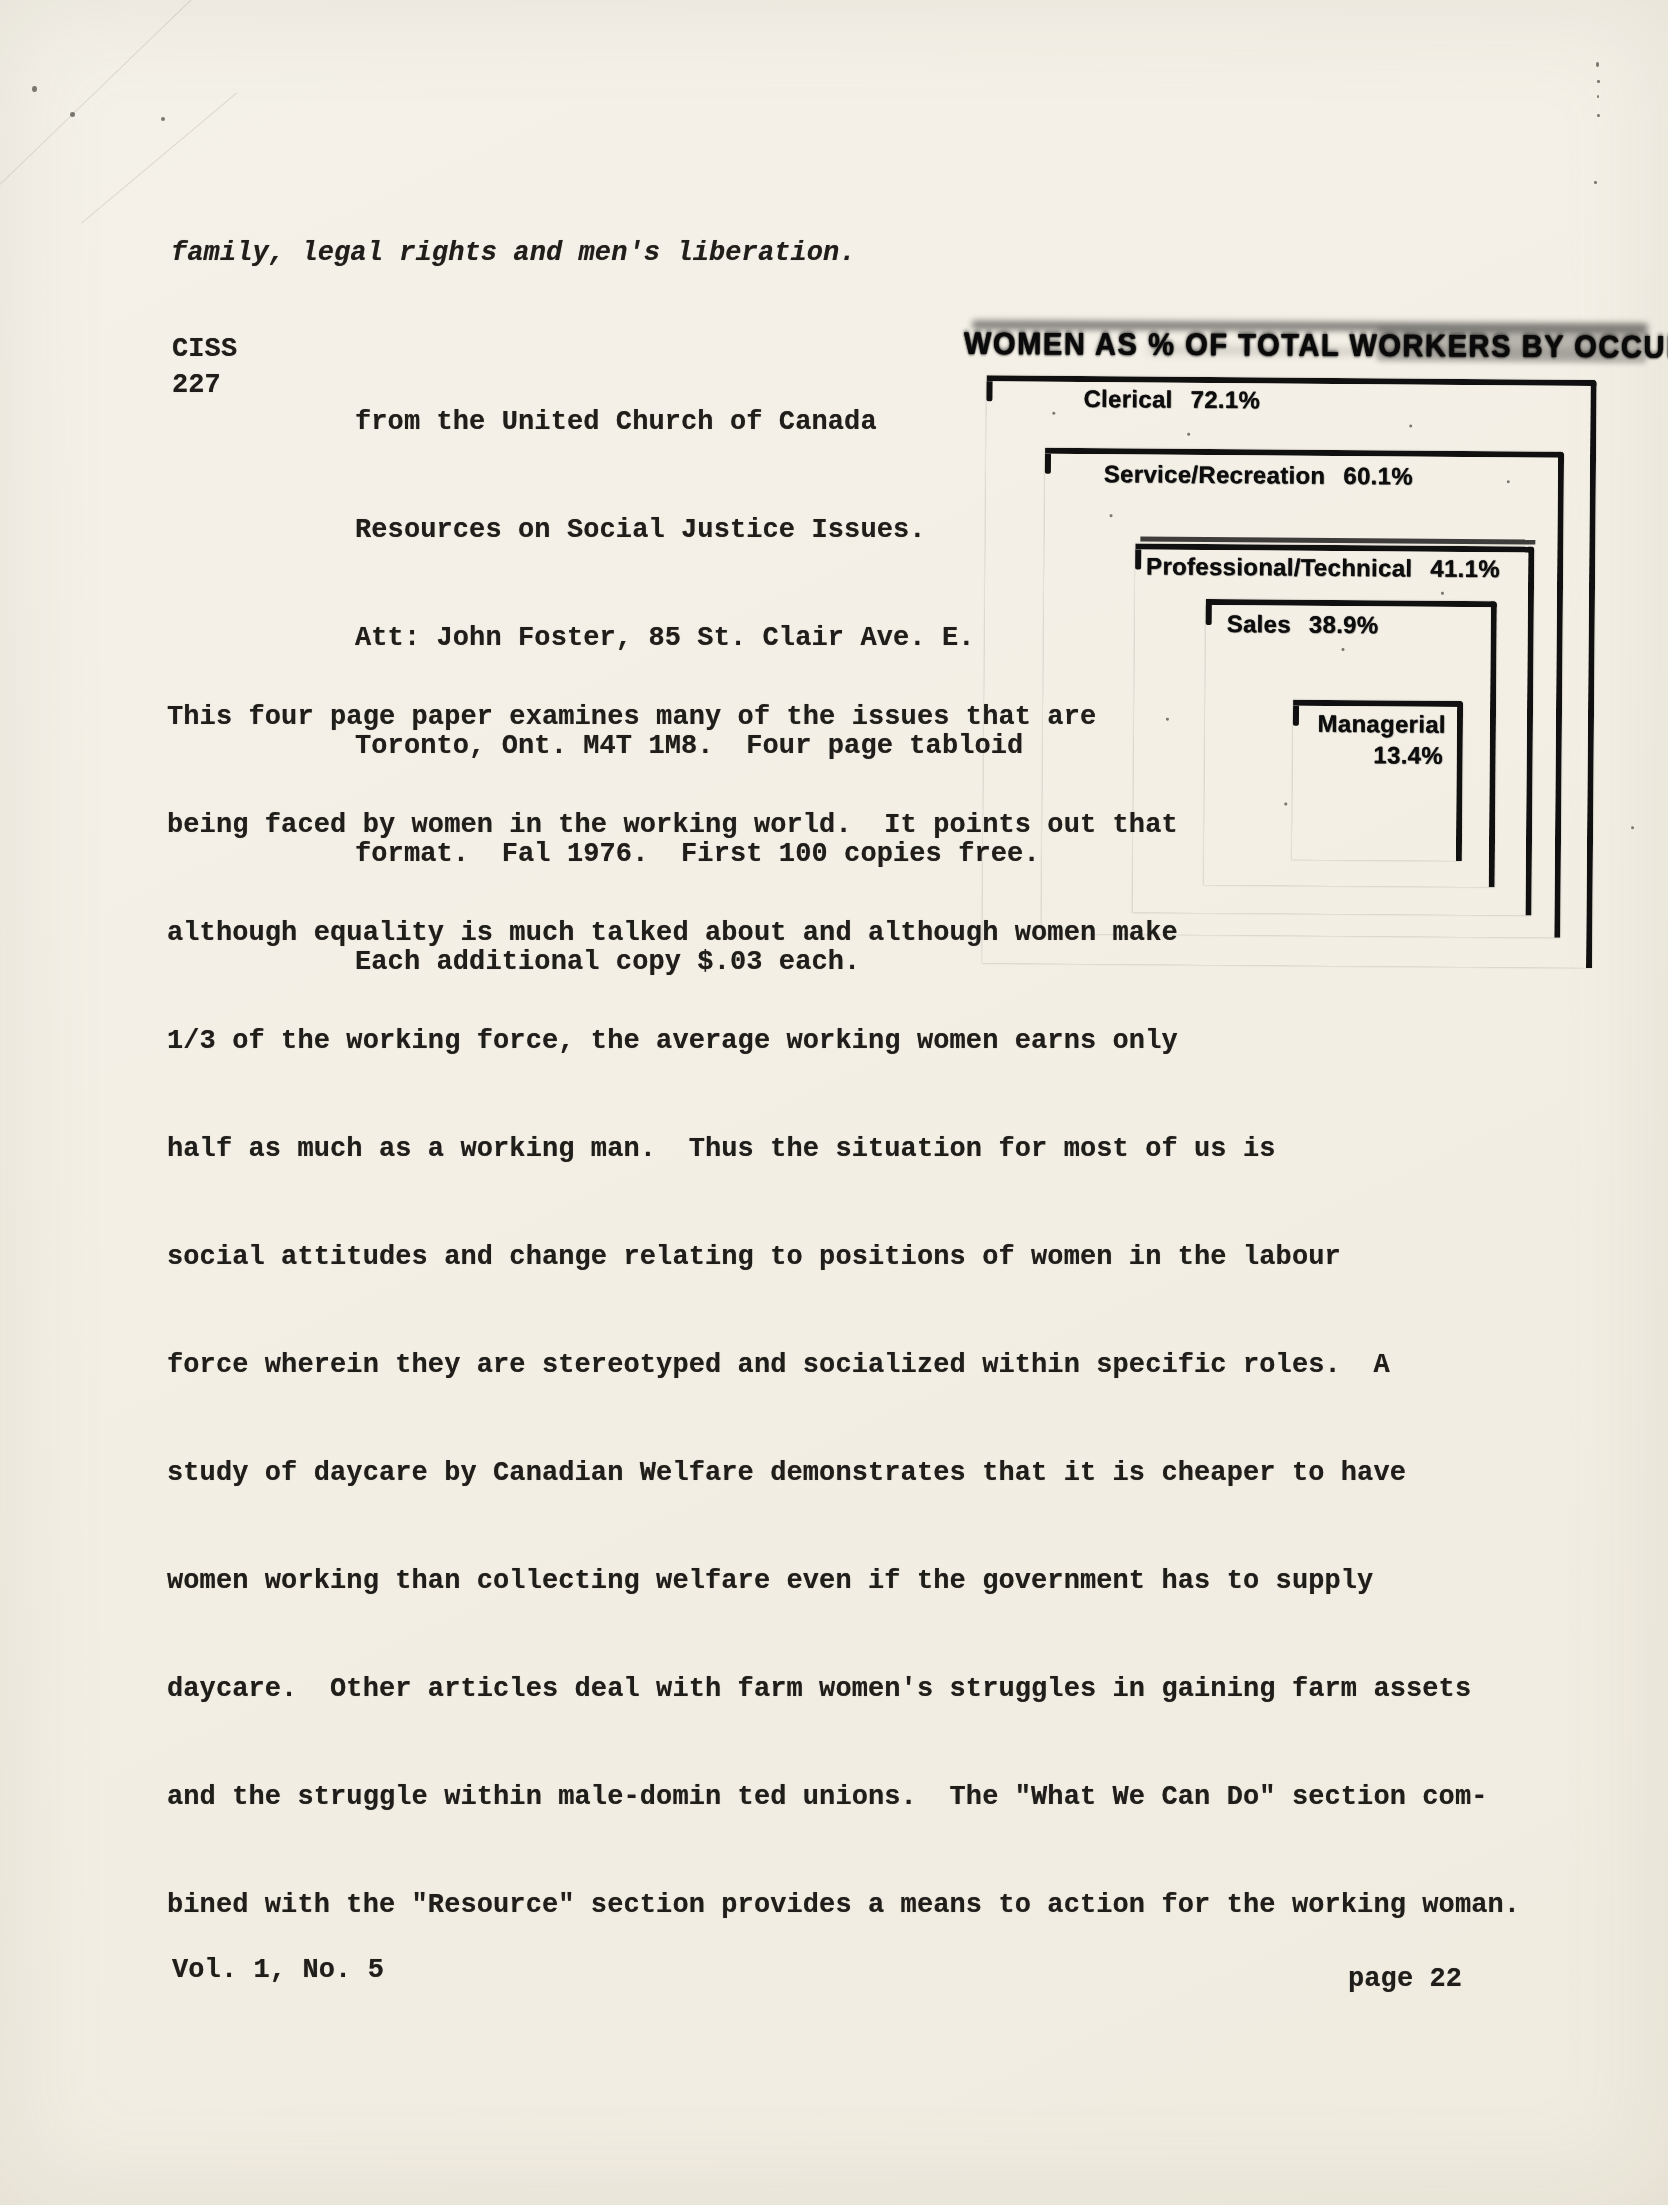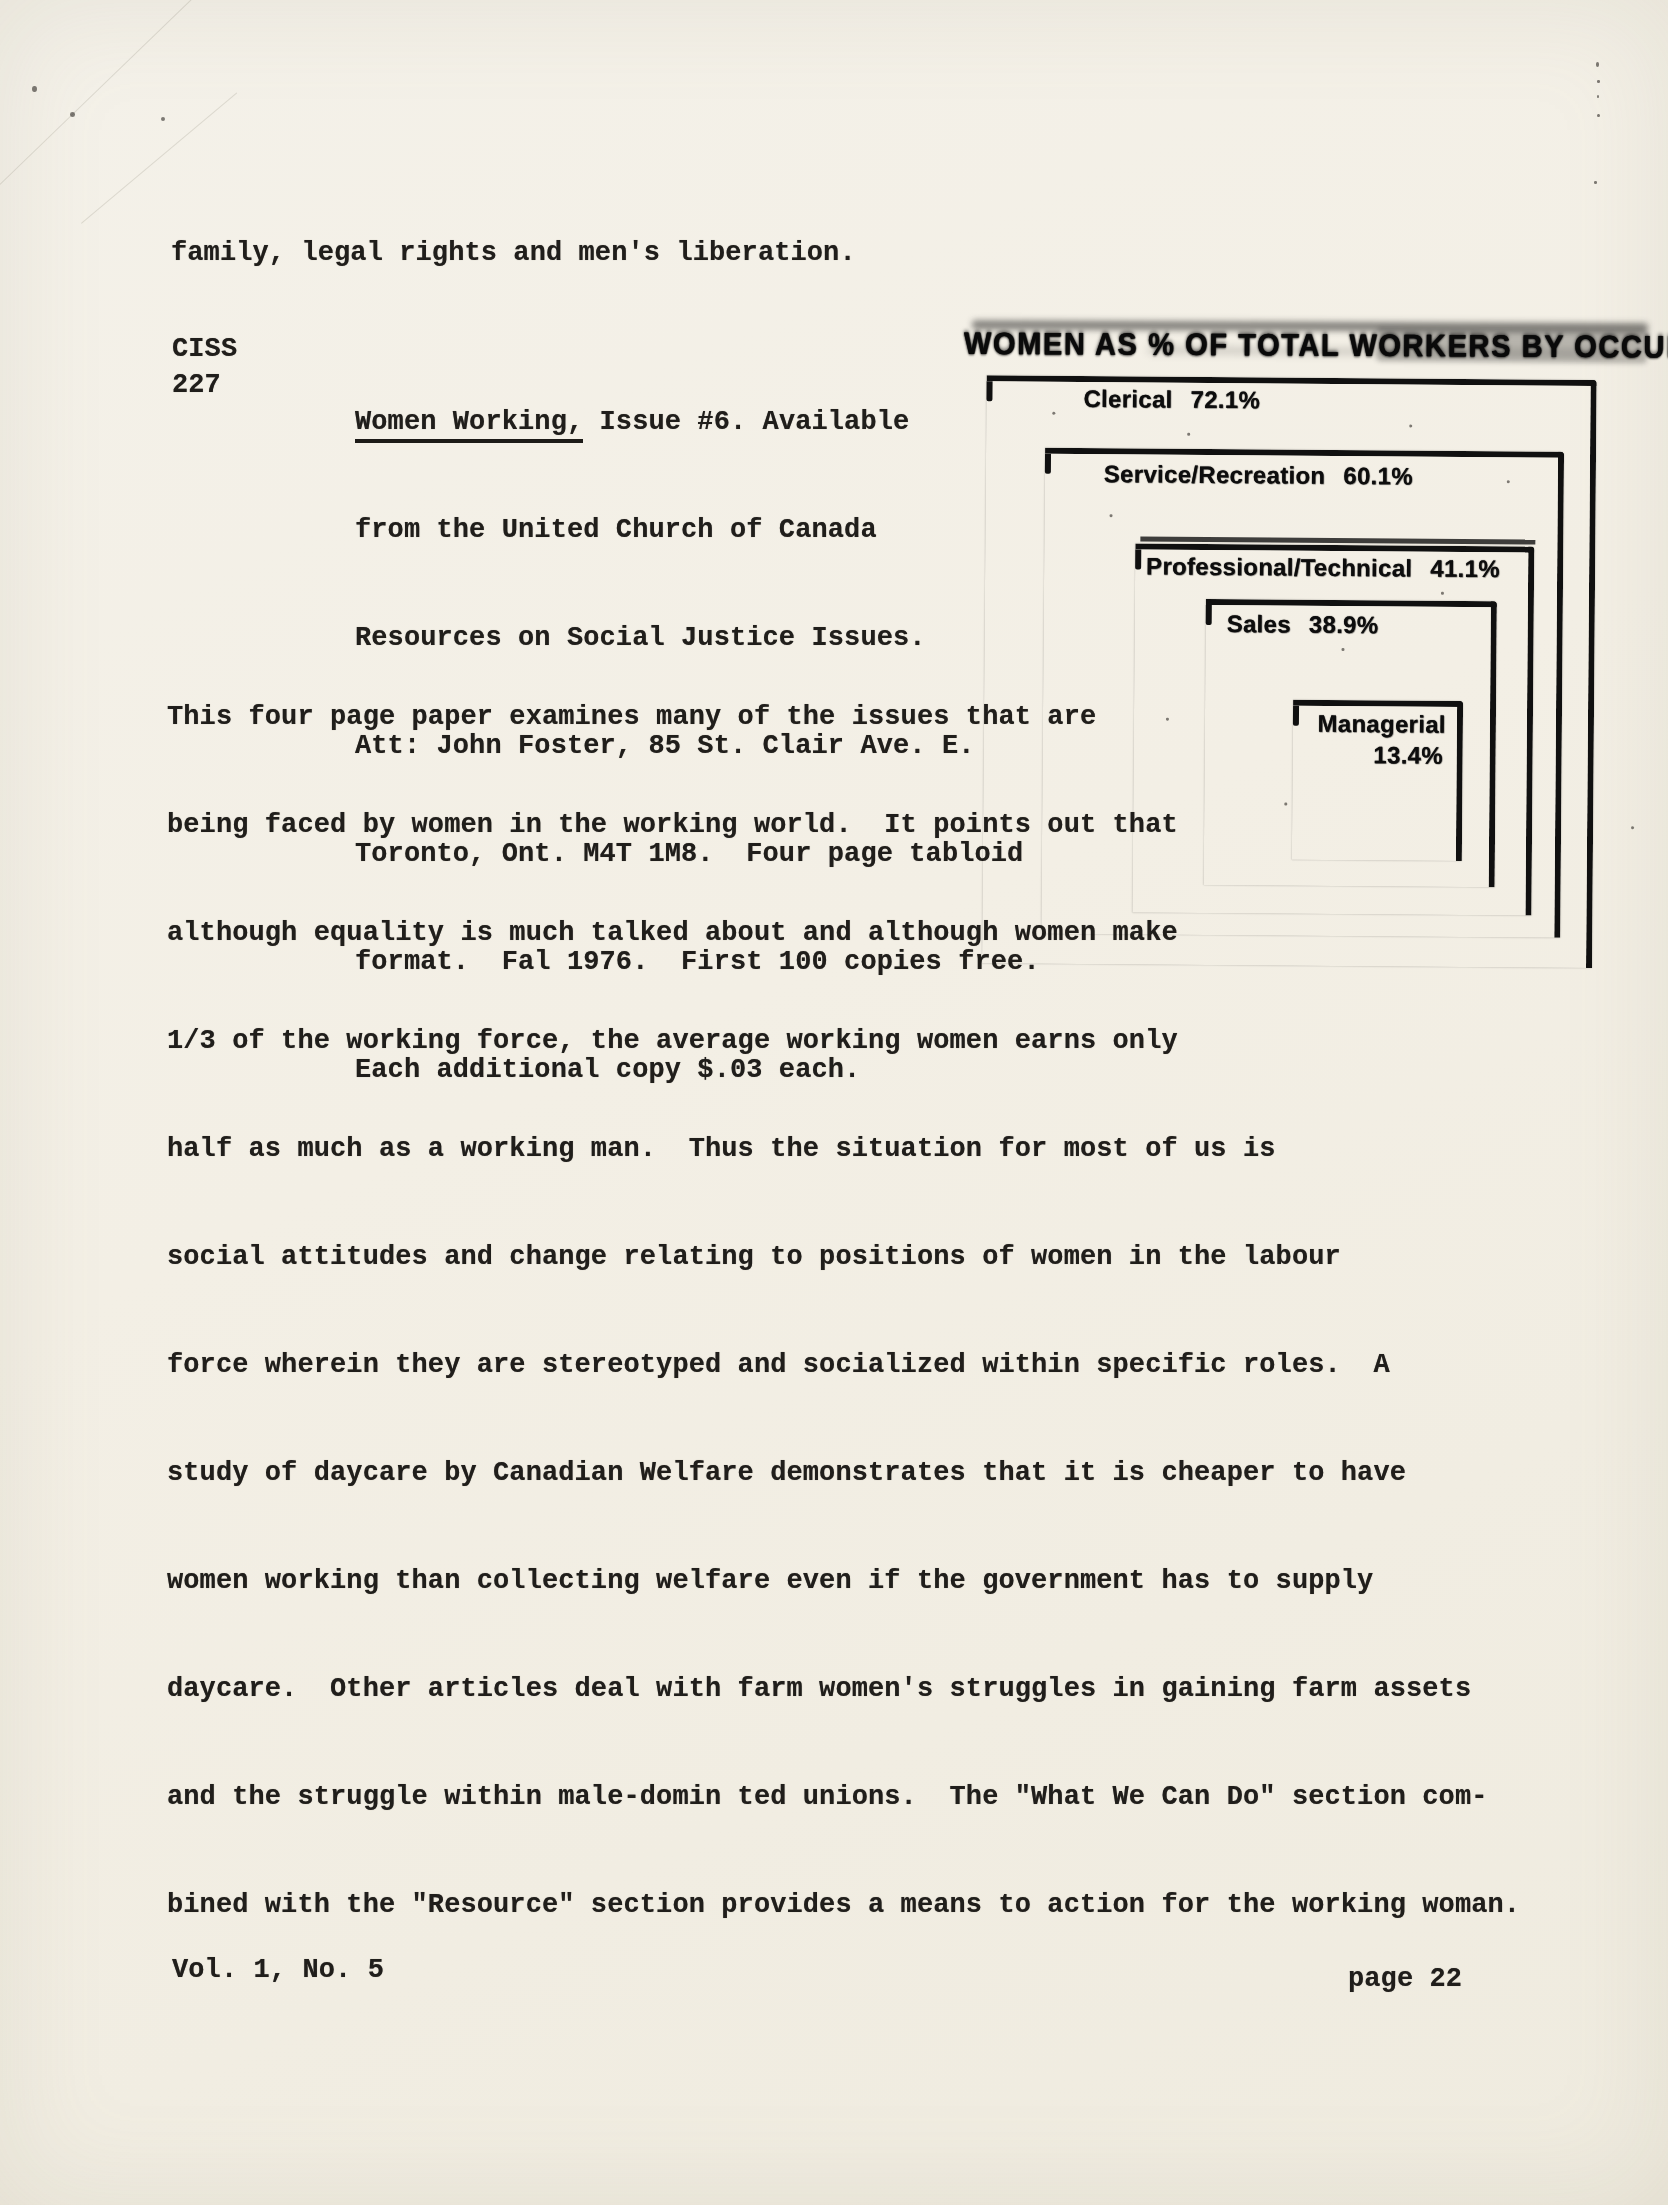--- a/index.html
+++ b/index.html
@@ -67,27 +67,26 @@
 <div class="crease crease2"></div>
 <div class="sp" style="left:32px;top:86px;width:4.7px;height:6px;"></div>
 <div class="sp" style="left:70px;top:112px;width:5.4px;height:4.7px;"></div>
 <div class="sp" style="left:161px;top:117px;width:4px;height:4px;"></div>
 <div class="sp" style="left:1596px;top:62px;width:3.4px;height:4.7px;"></div>
 <div class="sp" style="left:1597px;top:80px;width:2.7px;height:2.7px;"></div>
 <div class="sp" style="left:1597px;top:95px;width:2px;height:3.4px;"></div>
 <div class="sp" style="left:1597px;top:114px;width:2.7px;height:3.4px;"></div>
 <div class="sp" style="left:1594px;top:181px;width:2.7px;height:2.7px;"></div>
 
-<div class="tw" style="left:171px;top:235px;">family, legal rights and men's liberation.</div>
+<div class="tw" style="left:171px;top:235px;font-style:italic;">family, legal rights and men's liberation.</div>
 
 <div class="tw" style="left:172px;top:331px;">CISS</div>
 <div class="tw" style="left:172px;top:367px;text-align:right;">227</div>
 
 <div class="tw tw-block" style="left:355px;top:332px;">
-  <div><span class="u">Women Working,</span><span> Issue #6. Available</span></div>
   <div>from the United Church of Canada</div>
   <div>Resources on Social Justice Issues.</div>
   <div>Att: John Foster, 85 St. Clair Ave. E.</div>
   <div>Toronto, Ont. M4T 1M8.  Four page tabloid</div>
   <div>format.  Fal 1976.  First 100 copies free.</div>
   <div>Each additional copy $.03 each.</div>
 </div>
 
 <div class="tw tw-block" style="left:167px;top:627px;">
   <div>This four page paper examines many of the issues that are</div>

